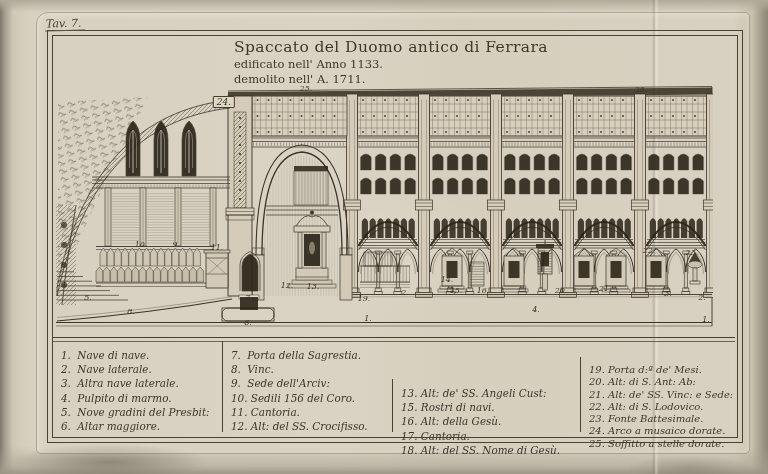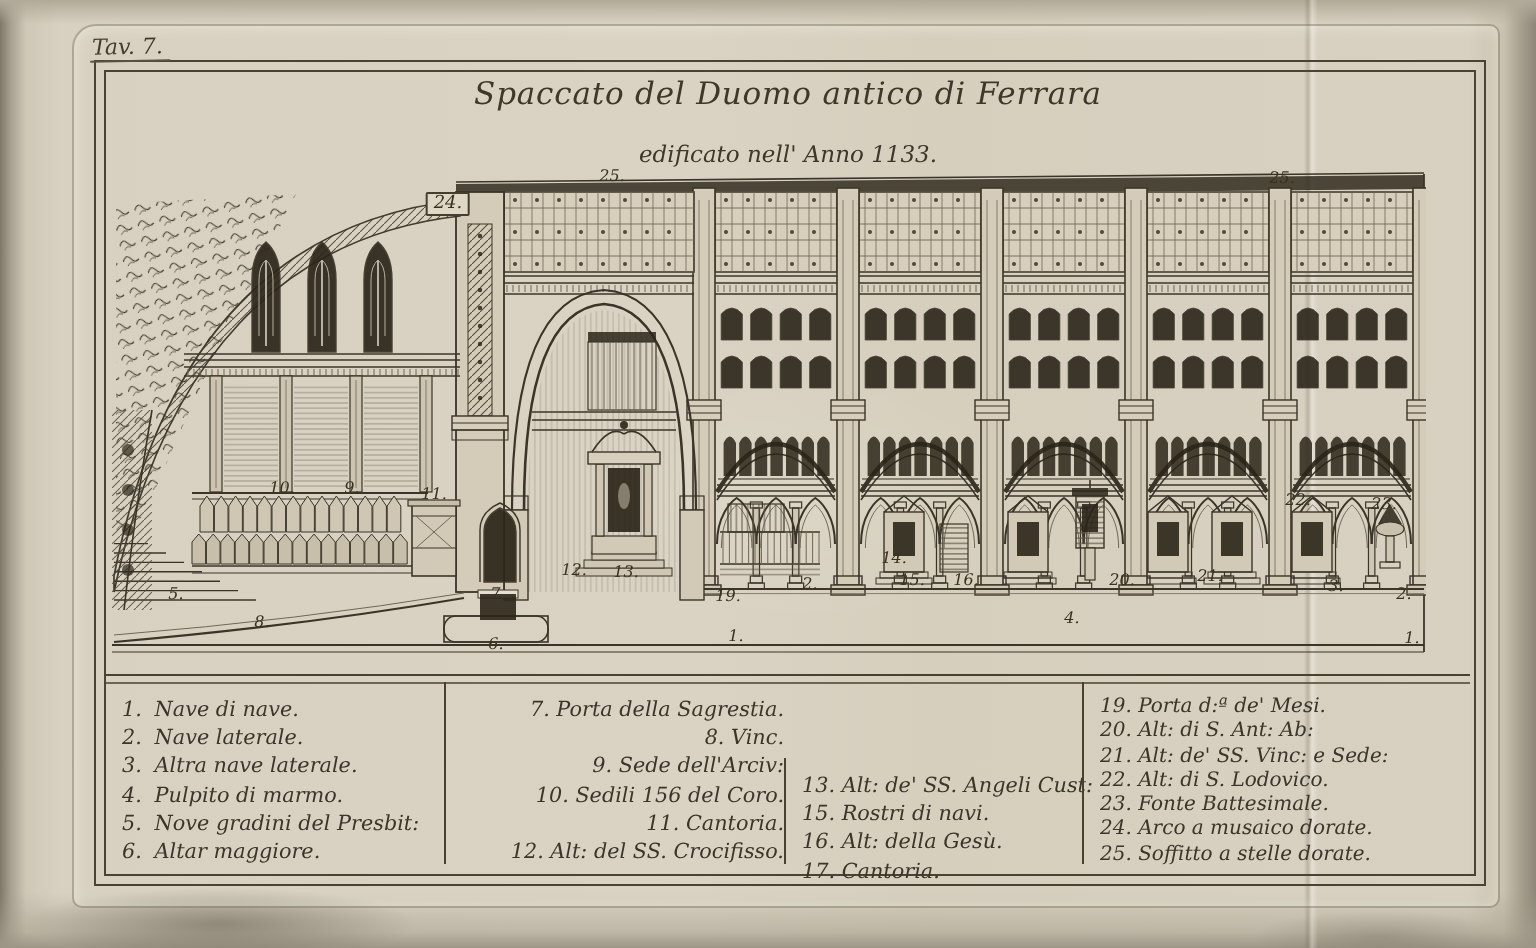--- a/index.html
+++ b/index.html
@@ -16,31 +16,31 @@
     linear-gradient(180deg,#b2aa99 0,rgba(216,209,193,0) 12px,rgba(216,209,193,0) calc(100% - 28px),rgba(167,159,142,.55) calc(100% - 8px),#9d9585 100%);}
   #crease{left:652px;top:0;width:7px;height:474px;position:absolute;
     background:linear-gradient(90deg,rgba(0,0,0,0) 0,rgba(110,102,86,.28) 2px,rgba(255,255,248,.33) 4px,rgba(0,0,0,0) 7px);}
   #platemark{position:absolute;left:36px;top:12px;width:712px;height:440px;
     border:1px solid rgba(125,115,95,.45);border-radius:12px 5px 5px 5px;
     box-shadow:inset 0 0 8px rgba(255,255,246,.45);}
   #frame-outer{position:absolute;left:47px;top:30px;width:694px;height:411px;border:1.2px solid #4a4234;}
   #frame-inner{position:absolute;left:52px;top:35px;width:684px;height:401px;border:1px solid #4a4234;}
   #tav{position:absolute;left:45px;top:17px;font-style:italic;font-size:11px;color:#433b2c;
     border-bottom:1px solid #5a5140;padding:0 4px 0 1px;transform:rotate(-1.2deg);}
-  #titleblock{position:absolute;left:234px;top:38px;width:320px;text-align:center;color:#3f382a;font-style:italic;}
+  #titleblock{position:absolute;left:234px;top:38px;width:320px;text-align:left;color:#3f382a;}
   #title-main{font-size:15.5px;letter-spacing:.4px;white-space:nowrap;}
-  .title-sub{font-size:11.5px;margin-top:14px;white-space:nowrap;}
+  .title-sub{font-size:11.5px;margin-top:1px;white-space:nowrap;}
   #art{position:absolute;left:0;top:0;}
   #legend{position:absolute;left:53px;top:337px;width:682px;height:97px;border-top:1.1px solid #49402f;color:#3c352a;font-style:italic;}
   #legend:before{content:"";position:absolute;left:0;right:0;top:2.5px;height:1px;background:#49402f;opacity:.75;}
   .lcol{position:absolute;top:3px;bottom:3px;box-sizing:border-box;padding:7px 0 0 8px;}
   .c0{left:0;width:169px;}
-  .c1{left:169px;width:170px;border-left:1px solid #49402f;text-align:right;}
+  .c1{left:169px;width:170px;border-left:1px solid #49402f;}
   .c2{left:339px;width:166px;border-left:1px solid #49402f;margin-top:38px;}
-  .c3{left:488px;width:177px;border-left:1px solid #49402f;}
+  .c3{left:527px;width:177px;border-left:1px solid #49402f;margin-top:16px;}
   .lrow{line-height:14.2px;font-size:10.4px;white-space:nowrap;}
   .c3 .lrow{line-height:12.3px;font-size:10px;}
   .lnum{display:inline-block;min-width:13px;}
   #labels span{position:absolute;transform:translate(-50%,-50%);font-style:italic;font-size:8px;color:#38321f;white-space:nowrap;}
   #labels span.box{background:#ded7c5;border:1px solid #453d2d;padding:0 3px;font-size:9px;border-radius:1px;}
 </style>
 </head>
 <body>
 
 <div id="scene">
@@ -927,20 +927,21 @@
         <div class="lrow"><span class="lnum">9.</span><span> Sede dell'Arciv:</span></div>
         <div class="lrow"><span class="lnum">10.</span><span> Sedili 156 del Coro.</span></div>
         <div class="lrow"><span class="lnum">11.</span><span> Cantoria.</span></div>
         <div class="lrow"><span class="lnum">12.</span><span> Alt: del SS. Crocifisso.</span></div>
       </div>
       <div class="lcol c2">
         <div class="lrow"><span class="lnum">13.</span><span> Alt: de' SS. Angeli Cust:</span></div>
         <div class="lrow"><span class="lnum">15.</span><span> Rostri di navi.</span></div>
         <div class="lrow"><span class="lnum">16.</span><span> Alt: della Gesù.</span></div>
         <div class="lrow"><span class="lnum">17.</span><span> Cantoria.</span></div>
+        <div class="lrow"><span class="lnum">18.</span><span> Alt: del SS. Nome di Gesù.</span></div>
       </div>
       <div class="lcol c3">
         <div class="lrow"><span class="lnum">19.</span><span> Porta d:ª de' Mesi.</span></div>
         <div class="lrow"><span class="lnum">20.</span><span> Alt: di S. Ant: Ab:</span></div>
         <div class="lrow"><span class="lnum">21.</span><span> Alt: de' SS. Vinc: e Sede:</span></div>
         <div class="lrow"><span class="lnum">22.</span><span> Alt: di S. Lodovico.</span></div>
         <div class="lrow"><span class="lnum">23.</span><span> Fonte Battesimale.</span></div>
         <div class="lrow"><span class="lnum">24.</span><span> Arco a musaico dorate.</span></div>
         <div class="lrow"><span class="lnum">25.</span><span> Soffitto a stelle dorate.</span></div>
       </div>

